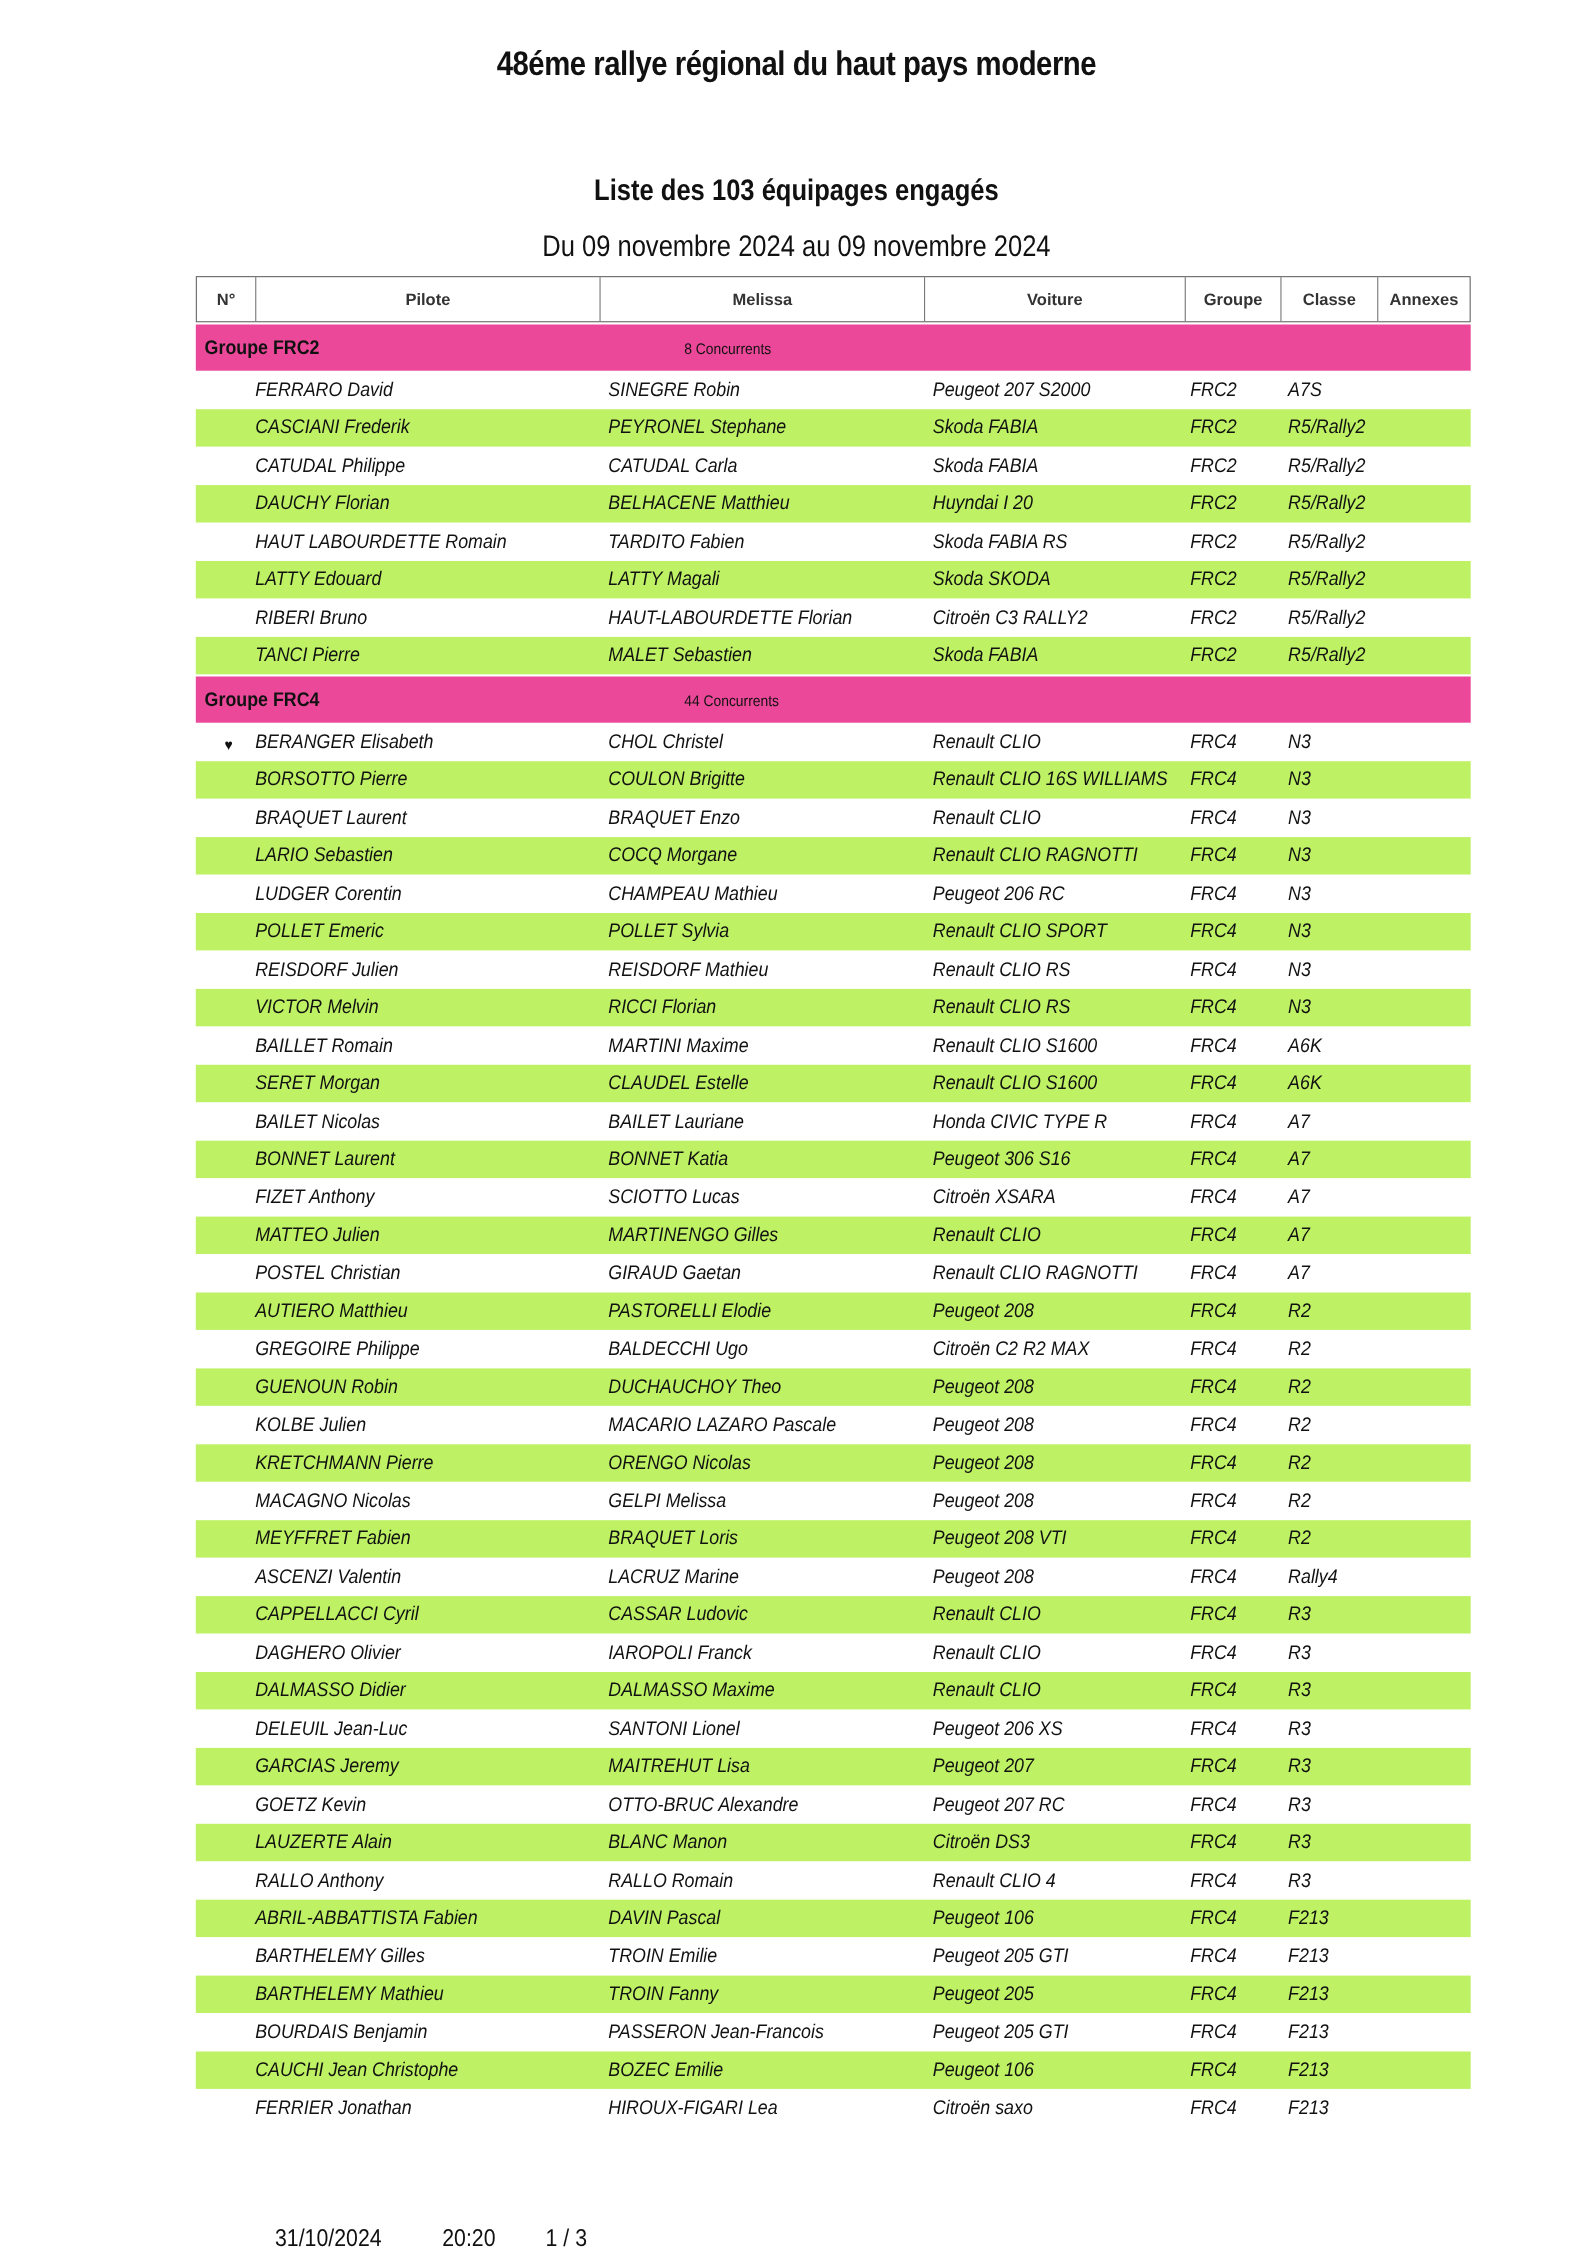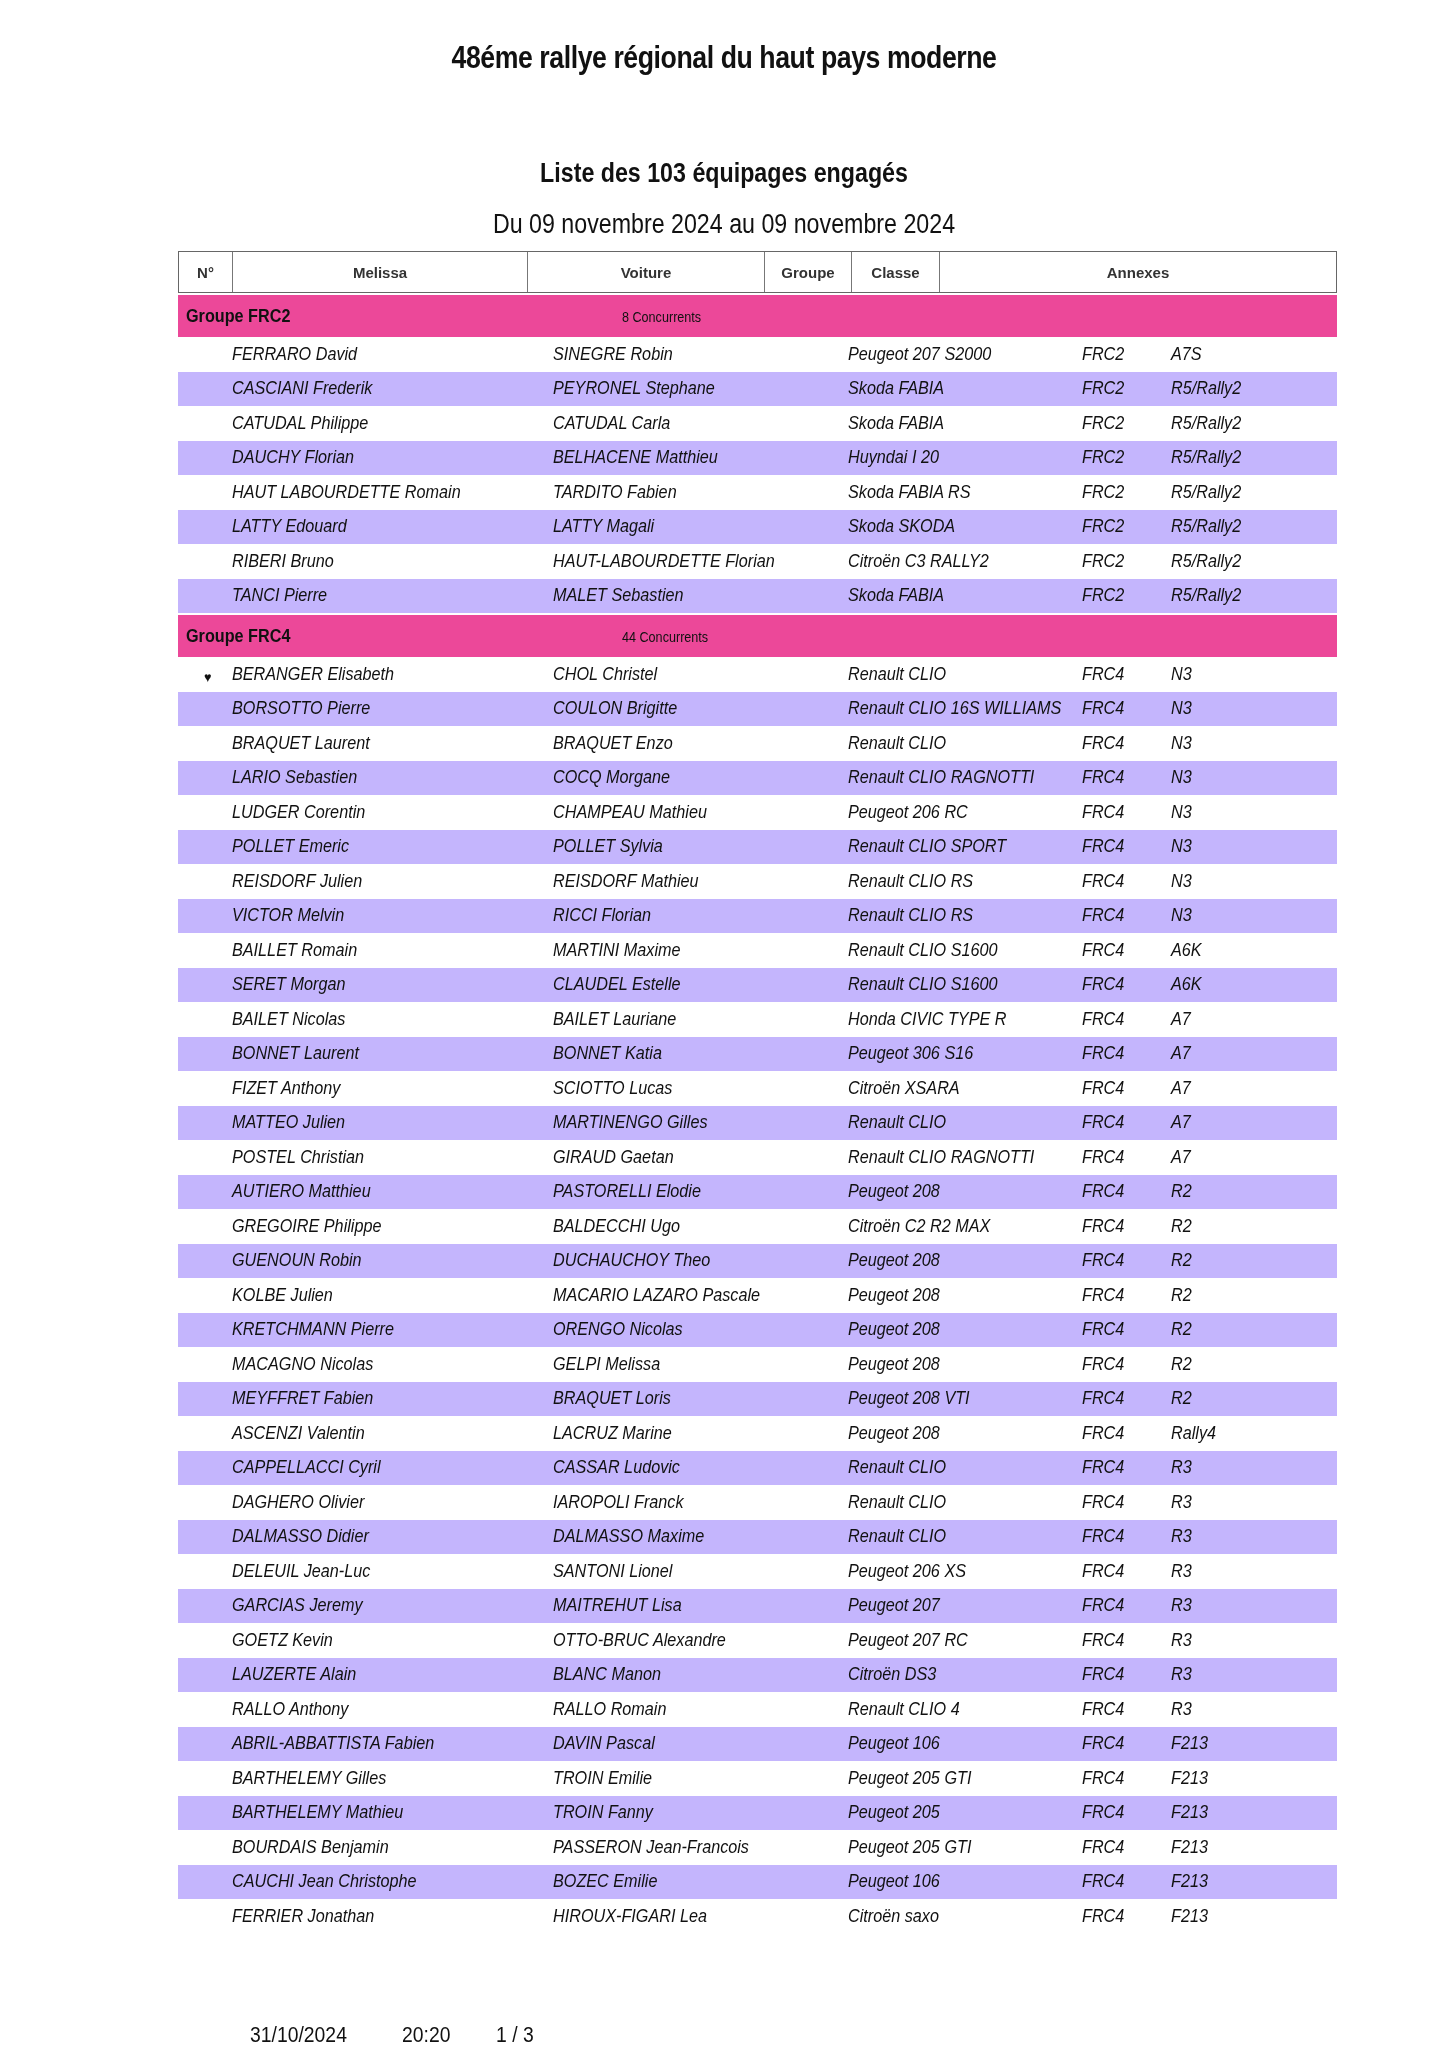--- a/index.html
+++ b/index.html
@@ -15,21 +15,21 @@
   .c-pil { width: 313px; }
   .c-cop { width: 295px; }
   .c-voi { width: 237px; }
   .c-grp { width: 87px; }
   .c-cla { width: 88px; }
   .c-ann { width: 85px; flex: 1; }
   .group-band { height: 42px; background: #ec4899; position: relative; margin-top: 2px; }
   .group-name { position: absolute; left: 8px; top: 11px; font-size: 18px; font-weight: bold; transform: scaleX(0.9); transform-origin: left; }
   .group-count { position: absolute; left: 444px; top: 14px; font-size: 14px; transform: scaleX(0.9); transform-origin: left; }
   .row { display: flex; height: 34.5px; align-items: center; font-size: 18px; font-style: italic; }
-  .row.alt { background: #c4b5fd; }
+  .row.alt { background: #bef264; }
   .cell { box-sizing: border-box; white-space: nowrap; overflow: hidden; transform-origin: left; }
   .cell span { display: inline-block; transform: scaleX(0.9); transform-origin: left; }
   .row .c-num { position: relative; }
   .row .c-pil { padding-left: 24px; margin-left: -24px; width: 337px; }
   .row .c-num { width: 54px; }
   .row .c-cop { padding-left: 8px; }
   .row .c-voi { padding-left: 8px; }
   .row .c-grp { padding-left: 5px; }
   .row .c-cla { padding-left: 7px; }
   .heart { position: absolute; right: 20px; top: 5px; font-size: 14px; }
@@ -38,20 +38,21 @@
 </head>
 <body>
 
 <div class="title">48éme rallye régional du haut pays moderne</div>
 <div class="subtitle">Liste des 103 équipages engagés</div>
 <div class="daterange">Du 09 novembre 2024 au 09 novembre 2024</div>
 
 <div class="table">
   <div class="thead">
     <div class="th c-num">N°</div>
+    <div class="th c-pil">Pilote</div>
     <div class="th c-cop">Melissa</div>
     <div class="th c-voi">Voiture</div>
     <div class="th c-grp">Groupe</div>
     <div class="th c-cla">Classe</div>
     <div class="th c-ann">Annexes</div>
   </div>
   <div id="tbody">
       <div class="group-band">
         <div class="group-name">Groupe FRC2</div>
         <div class="group-count">8 Concurrents</div>

